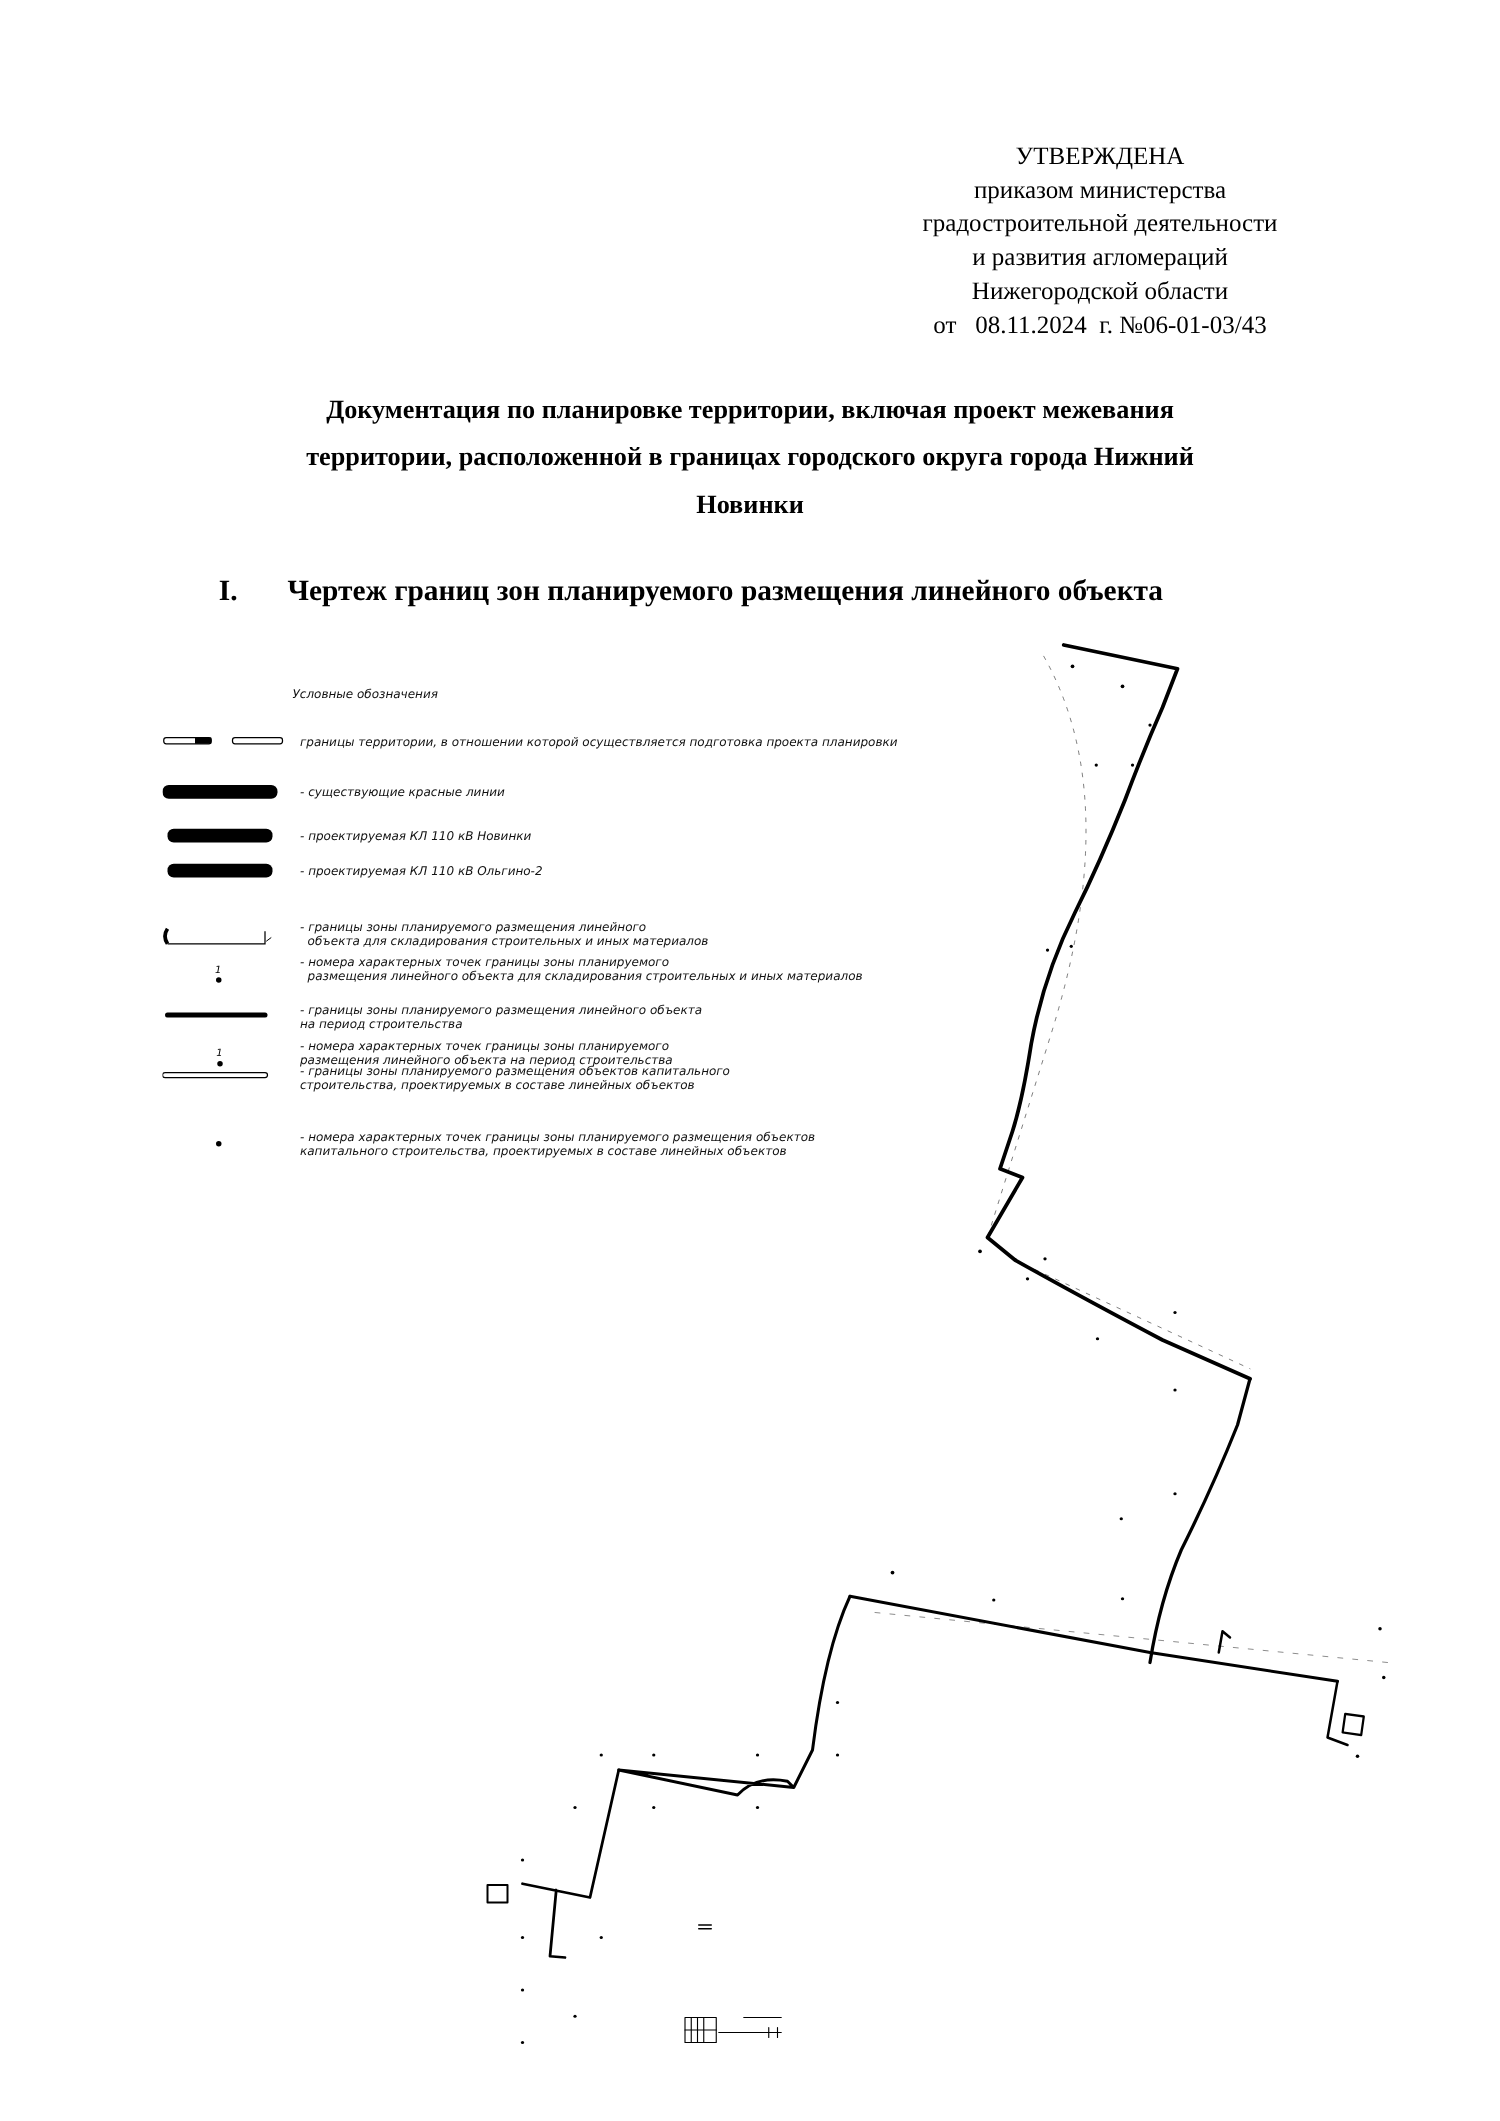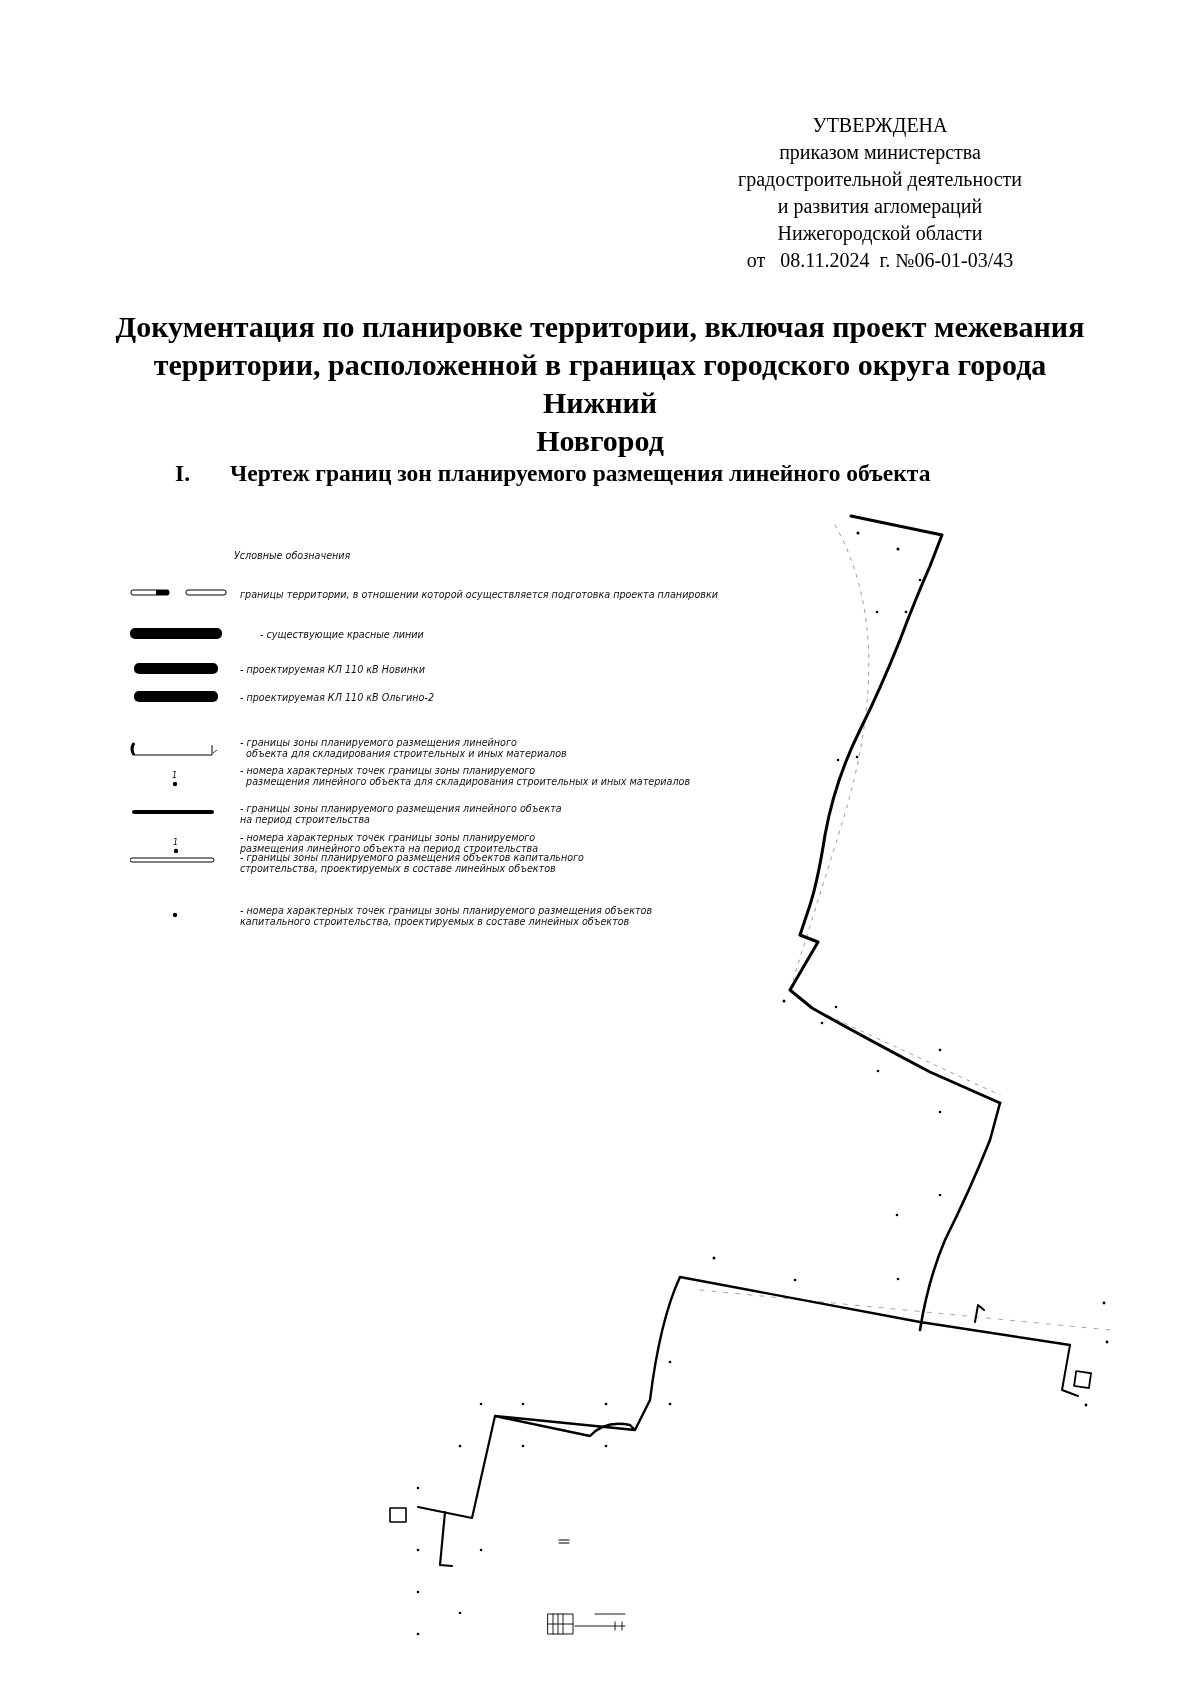--- a/index.html
+++ b/index.html
@@ -1,19 +1,19 @@
 <!DOCTYPE html>
 <html><head>
 <meta charset="utf-8">
 <style>
   html, body { margin: 0; padding: 0; background: #ffffff; }
   body { width: 1200px; height: 1697px; position: relative; overflow: hidden; font-family: "Liberation Serif", serif; color: #000; }
   .approval { position: absolute; left: 730px; top: 112px; width: 300px; text-align: center; font-size: 20px; line-height: 27px; }
   .approval .date-line { white-space: pre; }
-  .title-block { position: absolute; left: 110px; top: 308px; width: 980px; text-align: center; font-weight: bold; font-size: 30px; line-height: 38px; }
+  .title-block { position: absolute; left: 110px; top: 308px; width: 980px; text-align: center; font-weight: bold; font-size: 21px; line-height: 38px; }
   .section-heading { position: absolute; left: 175px; top: 460px; font-weight: bold; font-size: 23.5px; }
   .section-heading .num { display: inline-block; width: 55px; }
   .legend { position: absolute; left: 130px; top: 550px; width: 640px; font-family: "DejaVu Sans", sans-serif; font-style: italic; font-size: 9.6px; line-height: 11px; color: #111; }
   .legend-title { position: absolute; left: 104px; top: 0; }
   .legend-row { position: absolute; left: 0; display: flex; align-items: center; }
   .legend-row .sym { position: relative; width: 110px; height: 14px; flex: none; }
   .legend-row .txt { white-space: pre; }
   .map { position: absolute; left: 0; top: 0; }
 </style>
 </head>
@@ -24,21 +24,21 @@
   <div>приказом министерства</div>
   <div>градостроительной деятельности</div>
   <div>и развития агломераций</div>
   <div>Нижегородской области</div>
   <div class="date-line">от   08.11.2024  г. №06-01-03/43</div>
 </div>
 
 <div class="title-block">
   <div>Документация по планировке территории, включая проект межевания</div>
   <div>территории, расположенной в границах городского округа города Нижний</div>
-  <div>Новгород</div>
+  <div>Новинки</div>
 </div>
 
 <div class="section-heading">
   <span class="num">I.</span><span>Чертеж границ зон планируемого размещения линейного объекта</span>
 </div>
 
 <svg class="map" width="1200" height="1697" viewBox="0 0 1200 1697">
   <g fill="none" stroke="#000" stroke-linecap="round" stroke-linejoin="round">
 
     <path d="M851 516 L942 535 L930 566 Q915 600 900 640 Q880 690 860 730 Q835 780 825 835 Q818 880 810 905 L800 935 L818 942 L790 990 L812 1008 Q860 1035 930 1072 L1000 1103" stroke-width="3"></path>
@@ -113,21 +113,21 @@
     <div class="sym">
       <svg width="110" height="14">
           <rect x="1" y="3" width="38" height="5" rx="2" fill="#fff" stroke="#000" stroke-width="1"></rect>
           <rect x="26" y="3" width="13" height="5" fill="#000"></rect>
           <rect x="56" y="3" width="40" height="5" rx="2" fill="#fff" stroke="#000" stroke-width="1"></rect>
         </svg>
     </div>
     <span class="txt">границы территории, в отношении которой осуществляется подготовка проекта планировки</span>
   </div>
 
-  <div class="legend-row" style="top:77px;gap:20px;">
+  <div class="legend-row" style="top:77px;">
     <div class="sym"><svg width="110" height="14">
           <rect x="0" y="1" width="92" height="11" rx="5" fill="#000"></rect>
         </svg></div>
     <span class="txt">- существующие красные линии</span>
   </div>
 
   <div class="legend-row" style="top:112px;">
     <div class="sym"><svg width="110" height="14">
           <rect x="4" y="1" width="84" height="11" rx="5" fill="#000"></rect>
         </svg></div>

